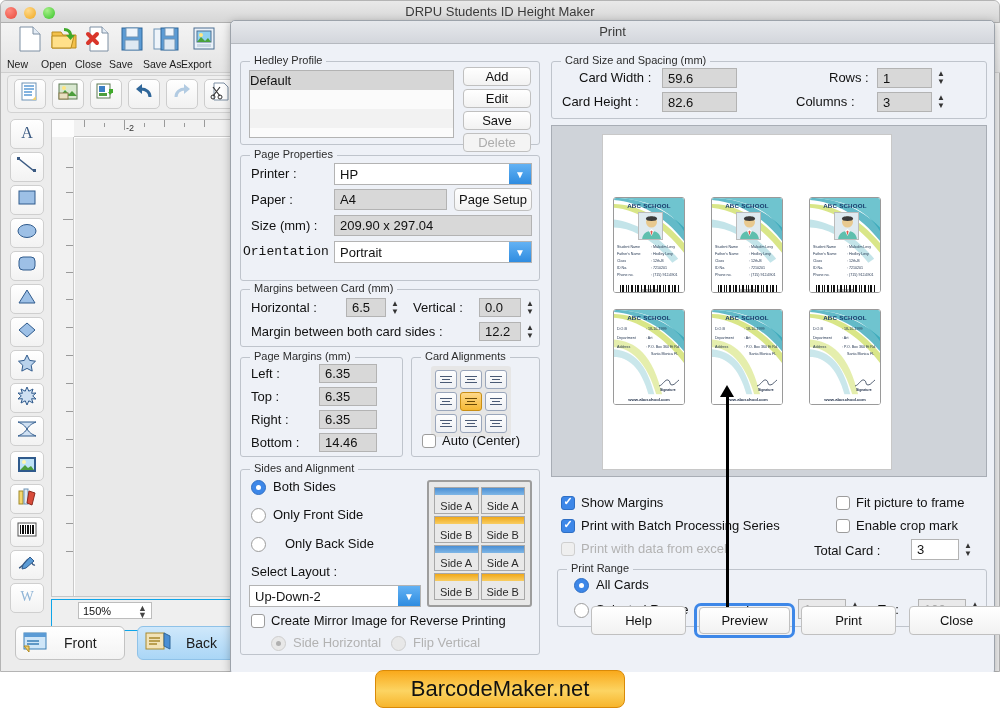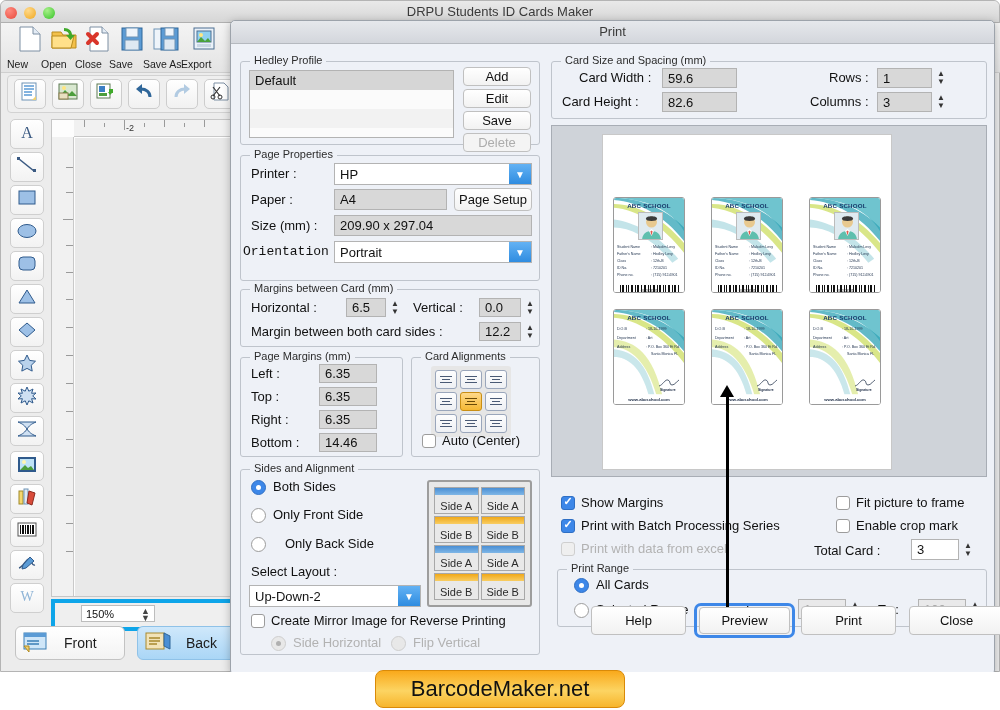--- a/index.html
+++ b/index.html
@@ -82,21 +82,21 @@
   }
   .page-sheet {
     position: absolute; left: 23px; top: 18px; right: 0; bottom: 0;
     background: #e9e9e9;
   }
   .tick { position:absolute; background:#9a9a9a; }
   .ruler-label { position:absolute; font-size:9px; color:#333; }
 
   .zoombar {
     position: absolute; left: 50px; top: 598px; width: 186px; height: 32px;
-    background: #efefef; border: 4px solid #0ea5e9;
+    background: #efefef; border: 1px solid #0ea5e9;
   }
   .zoom-field {
     position:absolute; left: 26px; top: 2px; width: 74px; height: 17px;
     background:#fff; border:1px solid #bdbdbd; font-size:11px;
     display:flex; align-items:center; padding-left:4px; color:#111;
   }
   .spin-mini { position:absolute; right:4px; top:2px; font-size:9px; color:#444; line-height:7px;}
 
   
   .sidetabs { position:absolute; left: 8px; top: 625px; width: 480px; height: 36px; }
@@ -163,21 +163,21 @@
 
   .spin {
     position:absolute; width:14px; display:flex; flex-direction:column;
     align-items:center; justify-content:center;
     font-size:8px; color:#333; line-height:8px;
   }
 
   .listbox {
     position:absolute; background:#fbfbfb; border:1px solid #b3b3b3;
   }
-  .listrow { height:19px; font-size:13px; padding-left:5px; display:flex; align-items:center; color:#111;}
+  .listrow { height:19px; font-size:13px; display:flex; align-items:center; color:#111;}
   .listrow.sel { background:#d6d6d6; }
   .listrow.alt { background:#f2f2f2; }
 
   .cb { position:absolute; width:14px; height:14px; border:1px solid #9c9c9c;
         border-radius:3px; background:#fff; }
   .cb.checked { background:#3d87e8; border-color:#2f6fc4; }
   .cb.checked:after {
     content:"✓"; color:#fff; font-size:11px; position:absolute;
     left:1.5px; top:-2px; font-weight:bold;
   }
@@ -277,21 +277,21 @@
 <body>
 
 <div id="root">
 
   <div class="app-window">
 
     <div class="app-titlebar">
       <div class="traffic t-red"></div>
       <div class="traffic t-yel"></div>
       <div class="traffic t-grn"></div>
-      <div class="app-title">DRPU Students ID Cards Maker</div>
+      <div class="app-title">DRPU Students ID Height Maker</div>
     </div>
 
     <div class="toolbar1">
 
       <div class="tb-item" style="left:6px">
         <span class="ico">
           <svg width="26" height="28" viewBox="0 0 26 28">
               <path d="M3 2h13l7 7v17H3z" fill="#fff" stroke="#7d8fa3"></path>
               <path d="M16 2v7h7" fill="#e4ecf5" stroke="#7d8fa3"></path>
             </svg>
@@ -768,21 +768,21 @@
       <span class="lbl" style="left:10px; top:8px;margin-left:17px;">Card Width :</span>
       <div class="field" style="left:110px; top:6px; width:75px; height:20px;">59.6</div>
 
       <span class="lbl" style="left:10px; top:32px;">Card Height :</span>
       <div class="field" style="left:110px; top:30px; width:75px; height:20px;">82.6</div>
 
       <span class="lbl" style="left:277px; top:8px;">Rows :</span>
       <div class="field" style="left:325px; top:6px; width:55px; height:20px;">1</div>
       <div class="spin" style="left:382px; top:6px; height:20px;">▲<br>▼</div>
 
-      <span class="lbl" style="left:258px; top:32px;text-align:center;">Columns :</span>
+      <span class="lbl" style="left:244px; top:32px;text-align:center;">Columns :</span>
       <div class="field" style="left:325px; top:30px; width:55px; height:20px;">3</div>
       <div class="spin" style="left:382px; top:30px; height:20px;">▲<br>▼</div>
     </div>
 
     <div class="preview-pane" style="left:320px; top:104px; width:436px; height:352px;">
       <div class="preview-sheet" style="left:50px; top:8px; width:290px; height:336px;">
 
         <div class="idcard" style="left:10px; top:62px; width:72px; height:96px;">
           <svg class="card-wave" viewBox="0 0 72 96" preserveAspectRatio="none">
             <rect width="72" height="96" fill="#ffffff"></rect>

